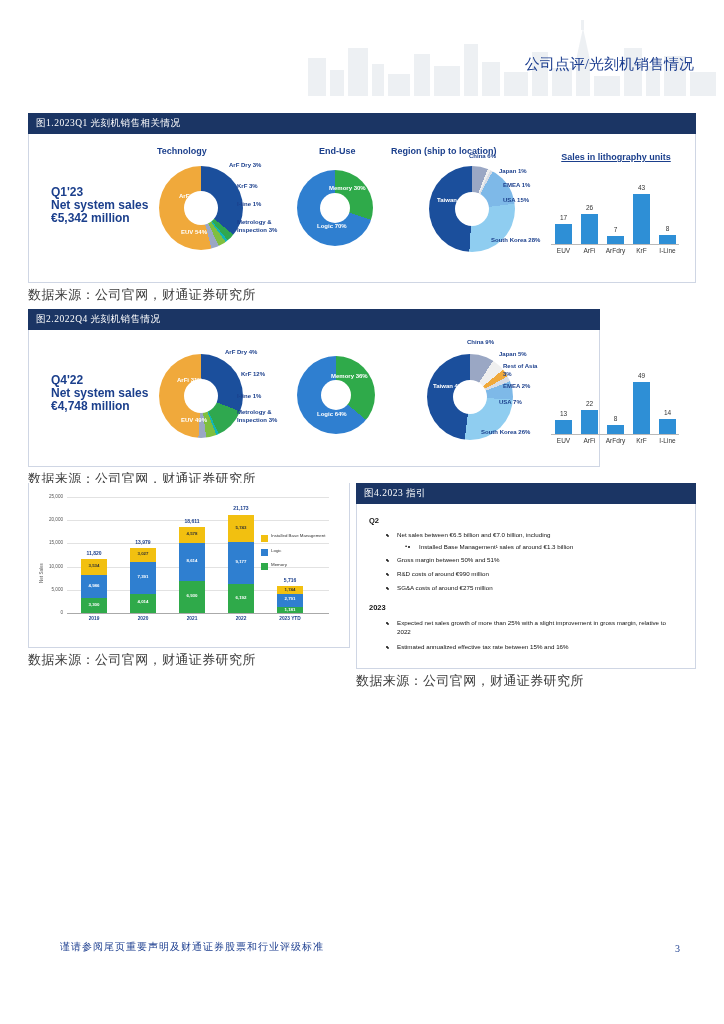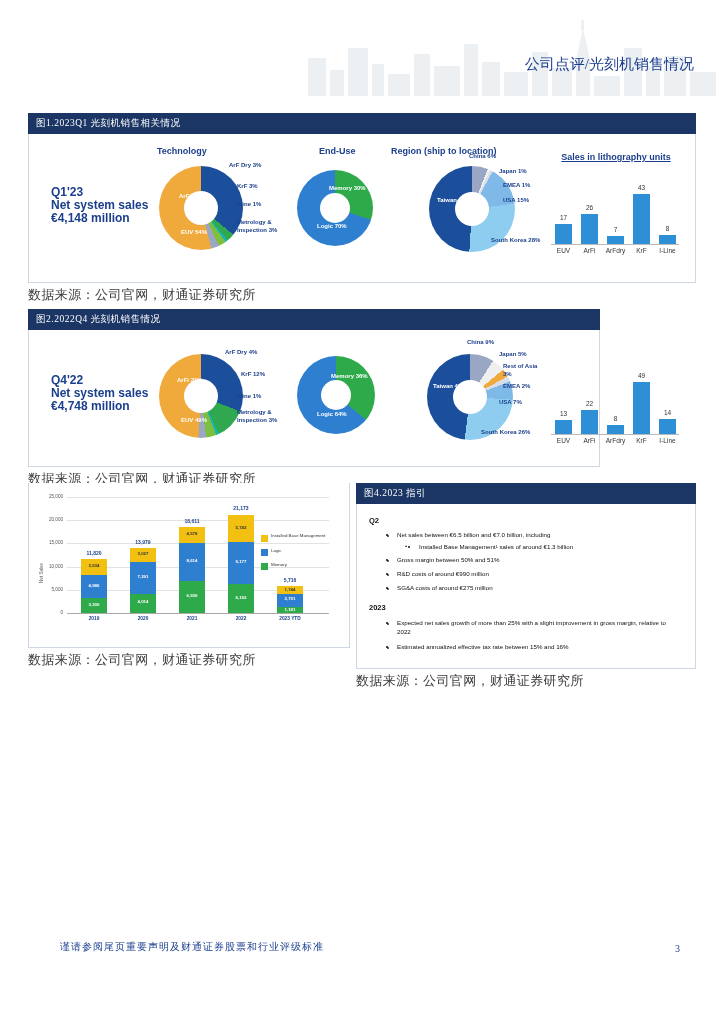--- a/index.html
+++ b/index.html
@@ -83,21 +83,21 @@
 
 </div>
 
 <div class="fig" style="left:28px;top:113px;width:668px;">
   <div class="fig-title">图1.2023Q1 光刻机销售相关情况</div>
   <div class="fig-body" style="height:148px;">
 
     <div class="bigtxt" style="left:22px;top:52px;width:110px;">
       <div>Q1'23</div>
       <div>Net system sales</div>
-      <div>€4,148 million</div>
+      <div>€5,342 million</div>
     </div>
 
     <div class="sec-title" style="left:128px;top:12px;">Technology</div>
     <div class="donut" style="left:130px;top:32px;width:84px;height:84px;background:conic-gradient(#1b4f9c 0 36%, #2fa84f 36% 39%, #13b5b5 39% 40%, #7fbf3f 40% 43%, #9aa7c4 43% 46%, #f0a93b 46% 100%);">
       <div class="hole" style="width:34px;height:34px;"></div>
     </div>
     <div class="label" style="left:150px;top:58px;color:#fff;">ArFi 36%</div>
     <div class="label" style="left:152px;top:94px;color:#fff;">EUV 54%</div>
     <div class="label" style="left:200px;top:27px;">ArF Dry 3%</div>
     <div class="label" style="left:208px;top:48px;">KrF 3%</div>

